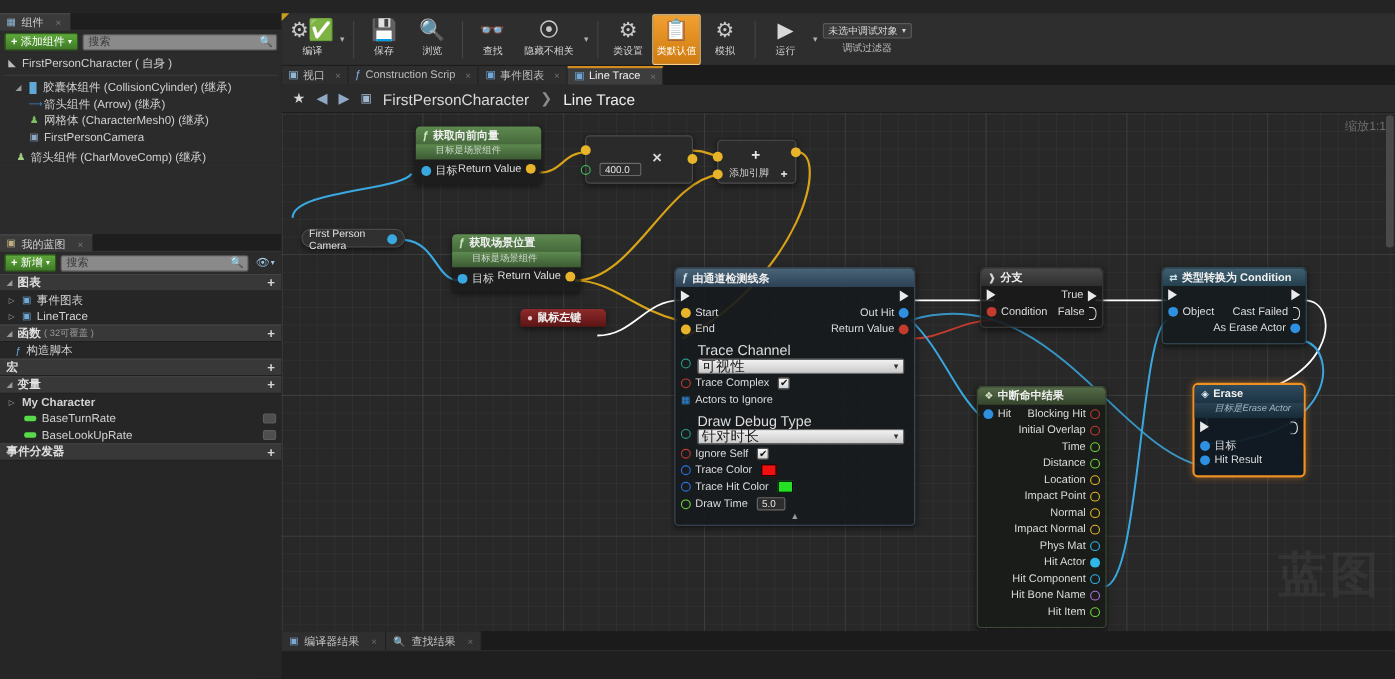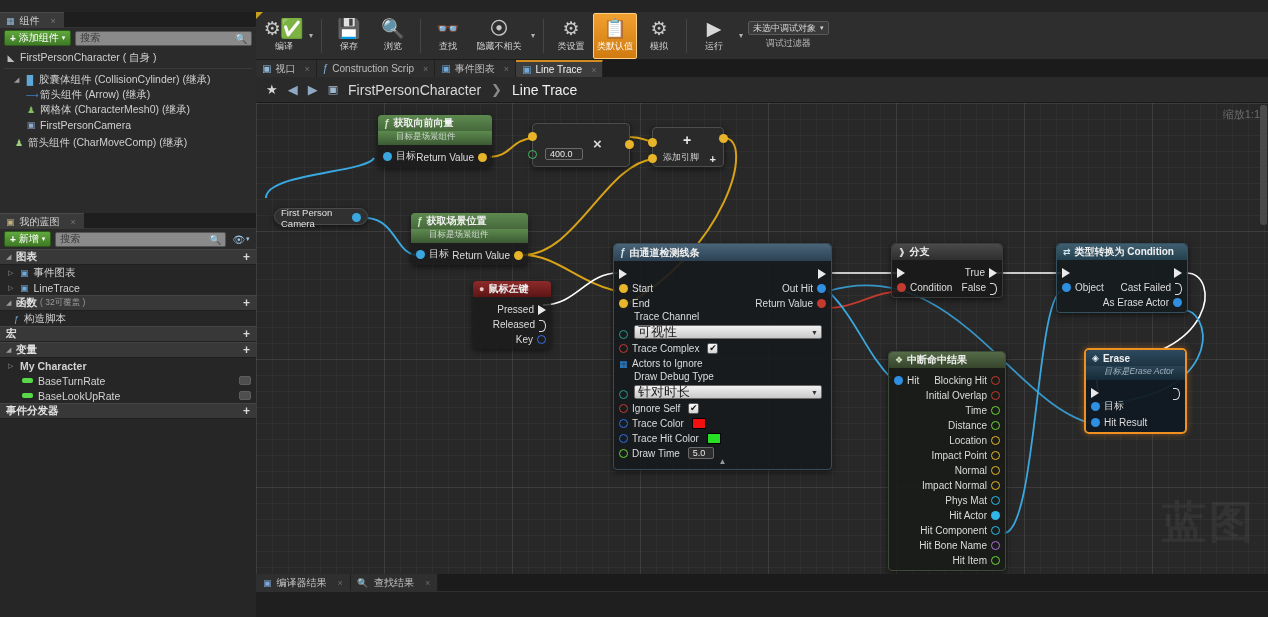--- a/index.html
+++ b/index.html
@@ -126,38 +126,38 @@
   .zoomlbl { position:absolute; right:8px; top:4px; font-size:11px; color:#6e6e6e; }
   .watermark { position:absolute; right:12px; bottom:22px; font-size:44px; color:rgba(255,255,255,.055); font-weight:bold; letter-spacing:3px; }
 
   svg.wires { position:absolute; left:0; top:0; width:100%; height:100%; pointer-events:none; }
 
   
   .node { position:absolute; border-radius:4px; background:#1a1a1acc; box-shadow:0 2px 6px rgba(0,0,0,.55); }
   .nhead { height:16px; display:flex; align-items:center; gap:4px; padding:0 6px; border-radius:4px 4px 0 0; font-size:10px; color:#f0f0f0; font-weight:bold; }
   .nsub { font-size:8.5px; color:#cfd8cf; padding:0 6px 2px 18px; font-style:normal; }
   .nbody { padding:3px 0 4px; }
-  .prow { height:15px; display:flex; align-items:flex-end; font-size:10px; color:#dcdcdc; padding:0 5px; }
+  .prow { height:15px; display:flex; align-items:flex-start; font-size:10px; color:#dcdcdc; padding:0 5px; }
   .prow .lft { display:flex; align-items:center; gap:4px; }
   .prow .rgt { margin-left:auto; display:flex; align-items:center; gap:4px; }
   .pin { width:9px; height:9px; border-radius:50%; flex:0 0 auto; }
   .pin.hollow { background:transparent; border:1.6px solid; }
   .exec { width:0;height:0; border-left:8px solid #eaeaea; border-top:5px solid transparent; border-bottom:5px solid transparent; }
   .exec.hollow { width:7px; height:10px; border:none; background:none; position:relative; }
   .exec.hollow:after{
     content:""; position:absolute; left:0; top:0; width:6px; height:10px;
     border:1.4px solid #dcdcdc; border-left:none; border-radius:0 60% 60% 0/0 50% 50% 0;
   }
   .combo {
     height:14px; background:linear-gradient(#f2f2f2,#c9c9c9); border:1px solid #6b6b6b; border-radius:2px;
     font-size:9px; color:#1c1c1c; display:flex; align-items:center; padding:0 3px; justify-content:space-between;
   }
   .combo .cv { font-size:13px; }
   .combo .ca { font-size:7px; color:#333; }
-  .fieldlbl { font-size:10px; color:#dcdcdc; padding-left:20px; }
+  .fieldlbl { font-size:13px; color:#dcdcdc; padding-left:20px; }
   .chk { width:11px; height:11px; background:linear-gradient(#fafafa,#d5d5d5); border:1px solid #5a5a5a; border-radius:2px; font-size:9px; color:#111; display:flex; align-items:center; justify-content:center; line-height:1; }
   .swatch { width:14px; height:11px; border:1px solid #000; }
   .numfield { background:#2d2d2d; border:1px solid #6a6a6a; border-radius:2px; font-size:9px; color:#e8e8e8; padding:0 4px; height:12px; display:flex; align-items:center; }
   .collapse { text-align:center; color:#9a9a9a; font-size:8px; line-height:6px; }
 
   
   .botbar { position:absolute; left:0; right:0; bottom:0; height:43px; background:#262626; }
   .btabrow { height:17px; background:#1b1b1b; display:flex; align-items:flex-end; }
   .btab { height:17px; display:flex; align-items:center; gap:5px; padding:0 7px; font-size:10px; color:#c4c4c4; background:#2f2f2f; border-right:1px solid #1f1f1f; }
   .btab .x { color:#6a6a6a; font-size:9px; margin-left:6px; }
@@ -518,40 +518,20 @@
             </span>
           </div>
         </div>
       </div>
 
       <div class="node" style="left:217px; top:178px; width:78px;">
         <div class="nhead" style="background:linear-gradient(#8e2a2a,#5c1515);">
           <span style="color:#eec8c8;font-size:9px;">●</span>
           <span>鼠标左键</span>
         </div>
-        <div class="nbody">
-          <div class="prow">
-            <span class="rgt">
-              <span>Pressed</span>
-              <span class="exec"></span>
-            </span>
-          </div>
-          <div class="prow">
-            <span class="rgt">
-              <span>Released</span>
-              <span class="exec hollow"></span>
-            </span>
-          </div>
-          <div class="prow">
-            <span class="rgt">
-              <span>Key</span>
-              <span class="pin hollow" style="border-color:#3a6fe0;"></span>
-            </span>
-          </div>
-        </div>
       </div>
 
       <div class="node" style="left:357px; top:140px; width:219px; background:#171a1ee8; border:1px solid #3a4a58;">
         <div class="nhead" style="background:linear-gradient(#4a6478,#2c4254);height:17px;">
           <span style="color:#cfe4f2;">ƒ</span>
           <span>由通道检测线条</span>
         </div>
         <div class="nbody">
           <div class="prow">
             <span class="lft">

